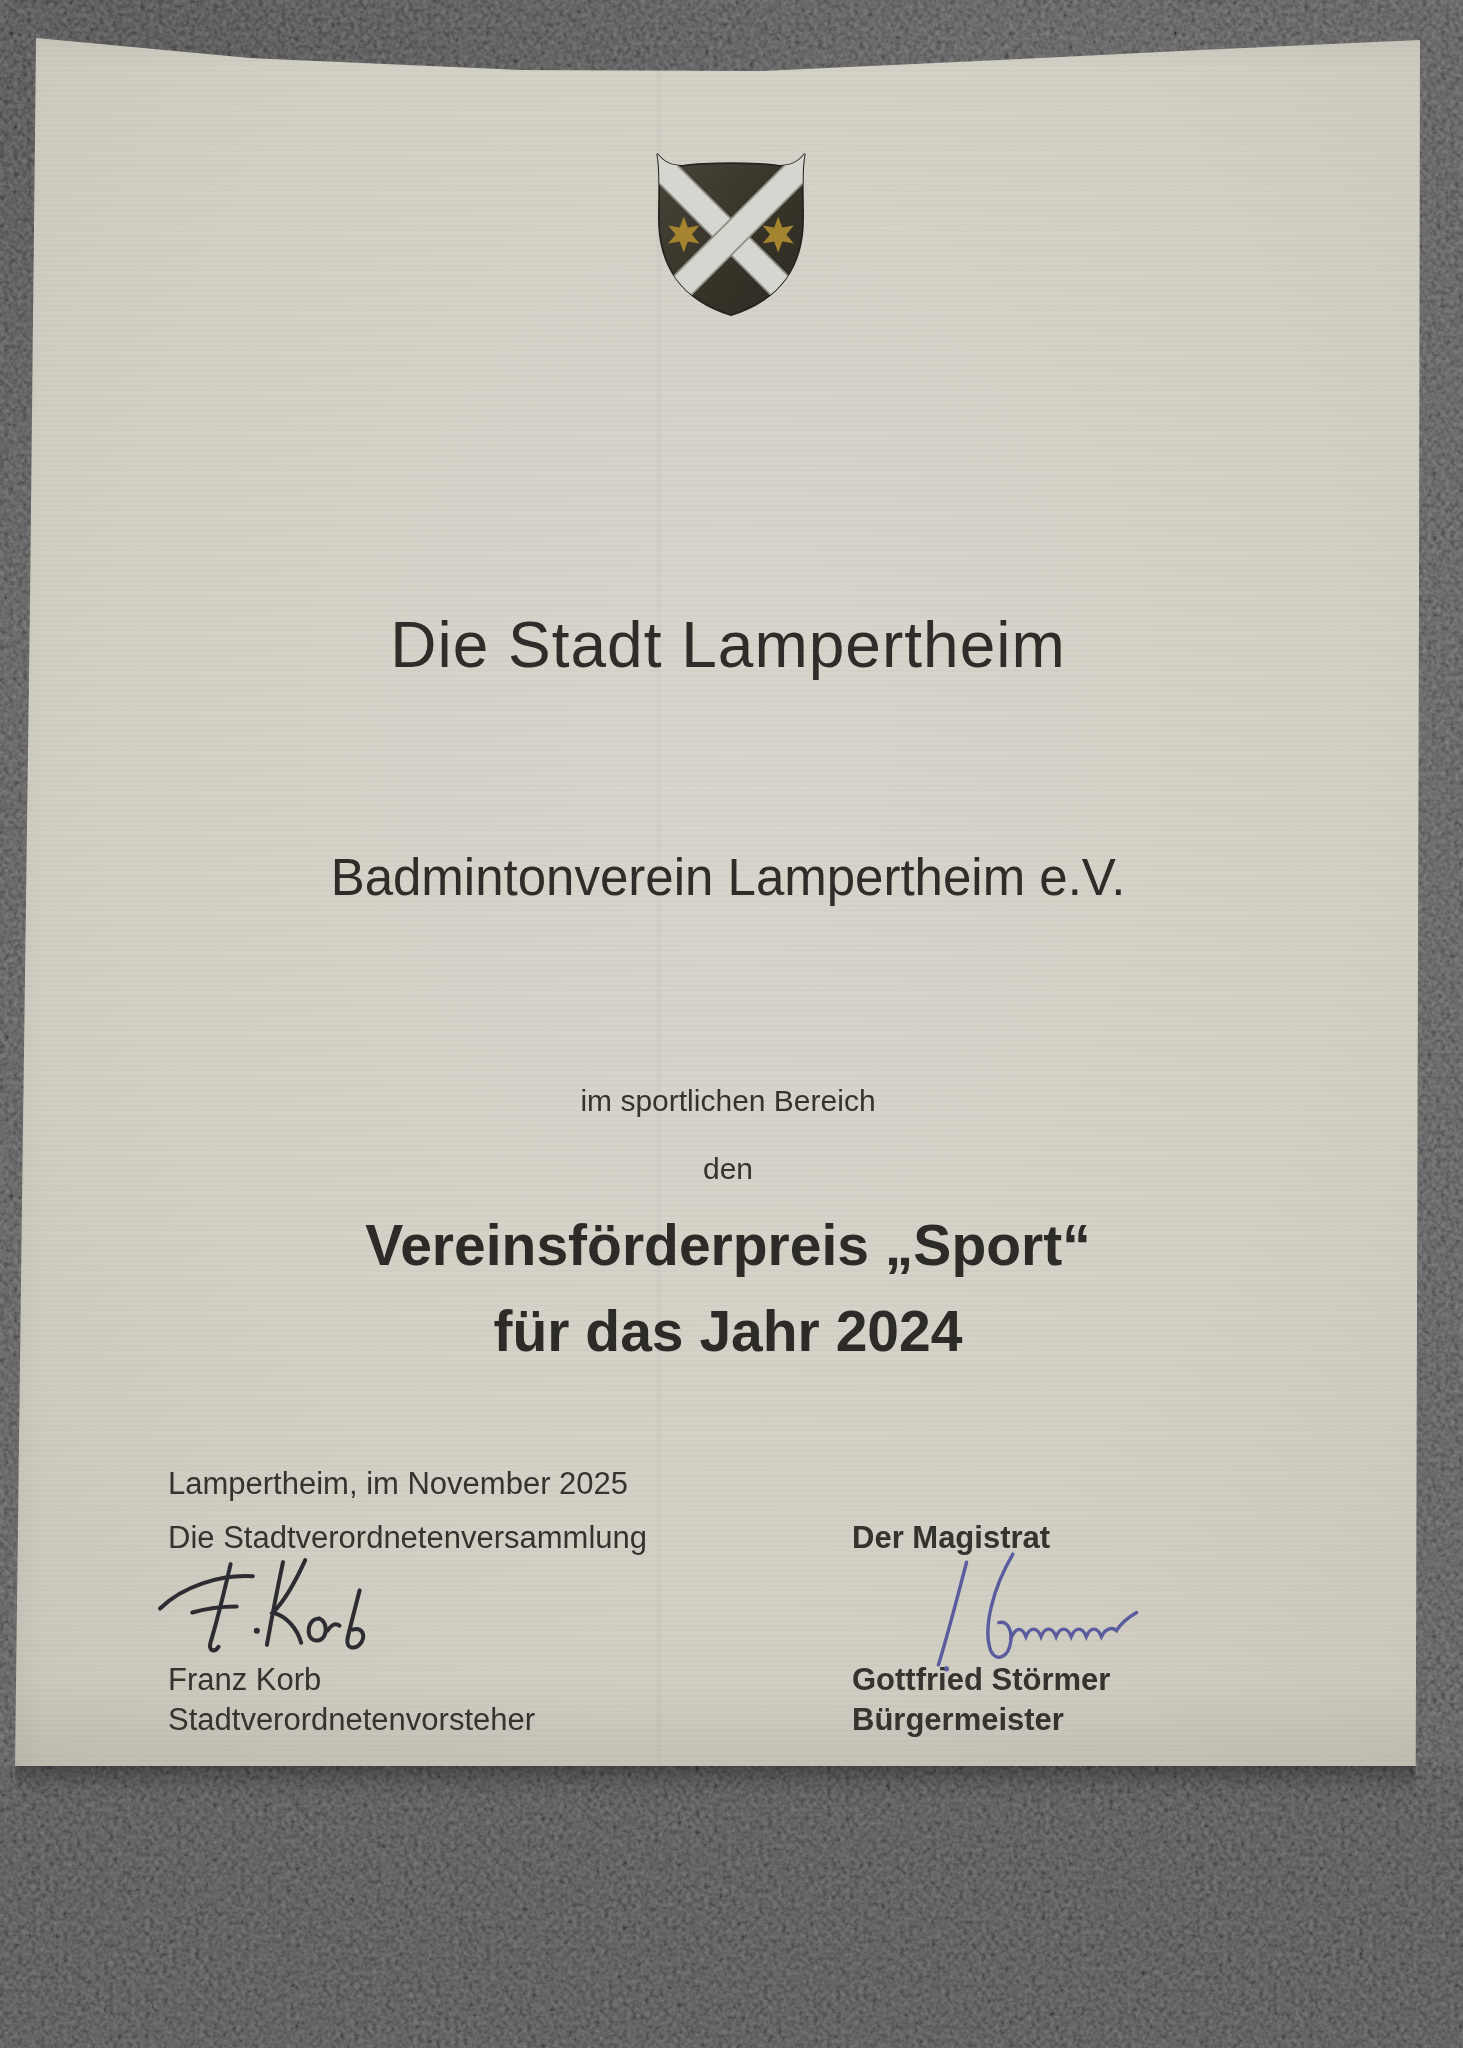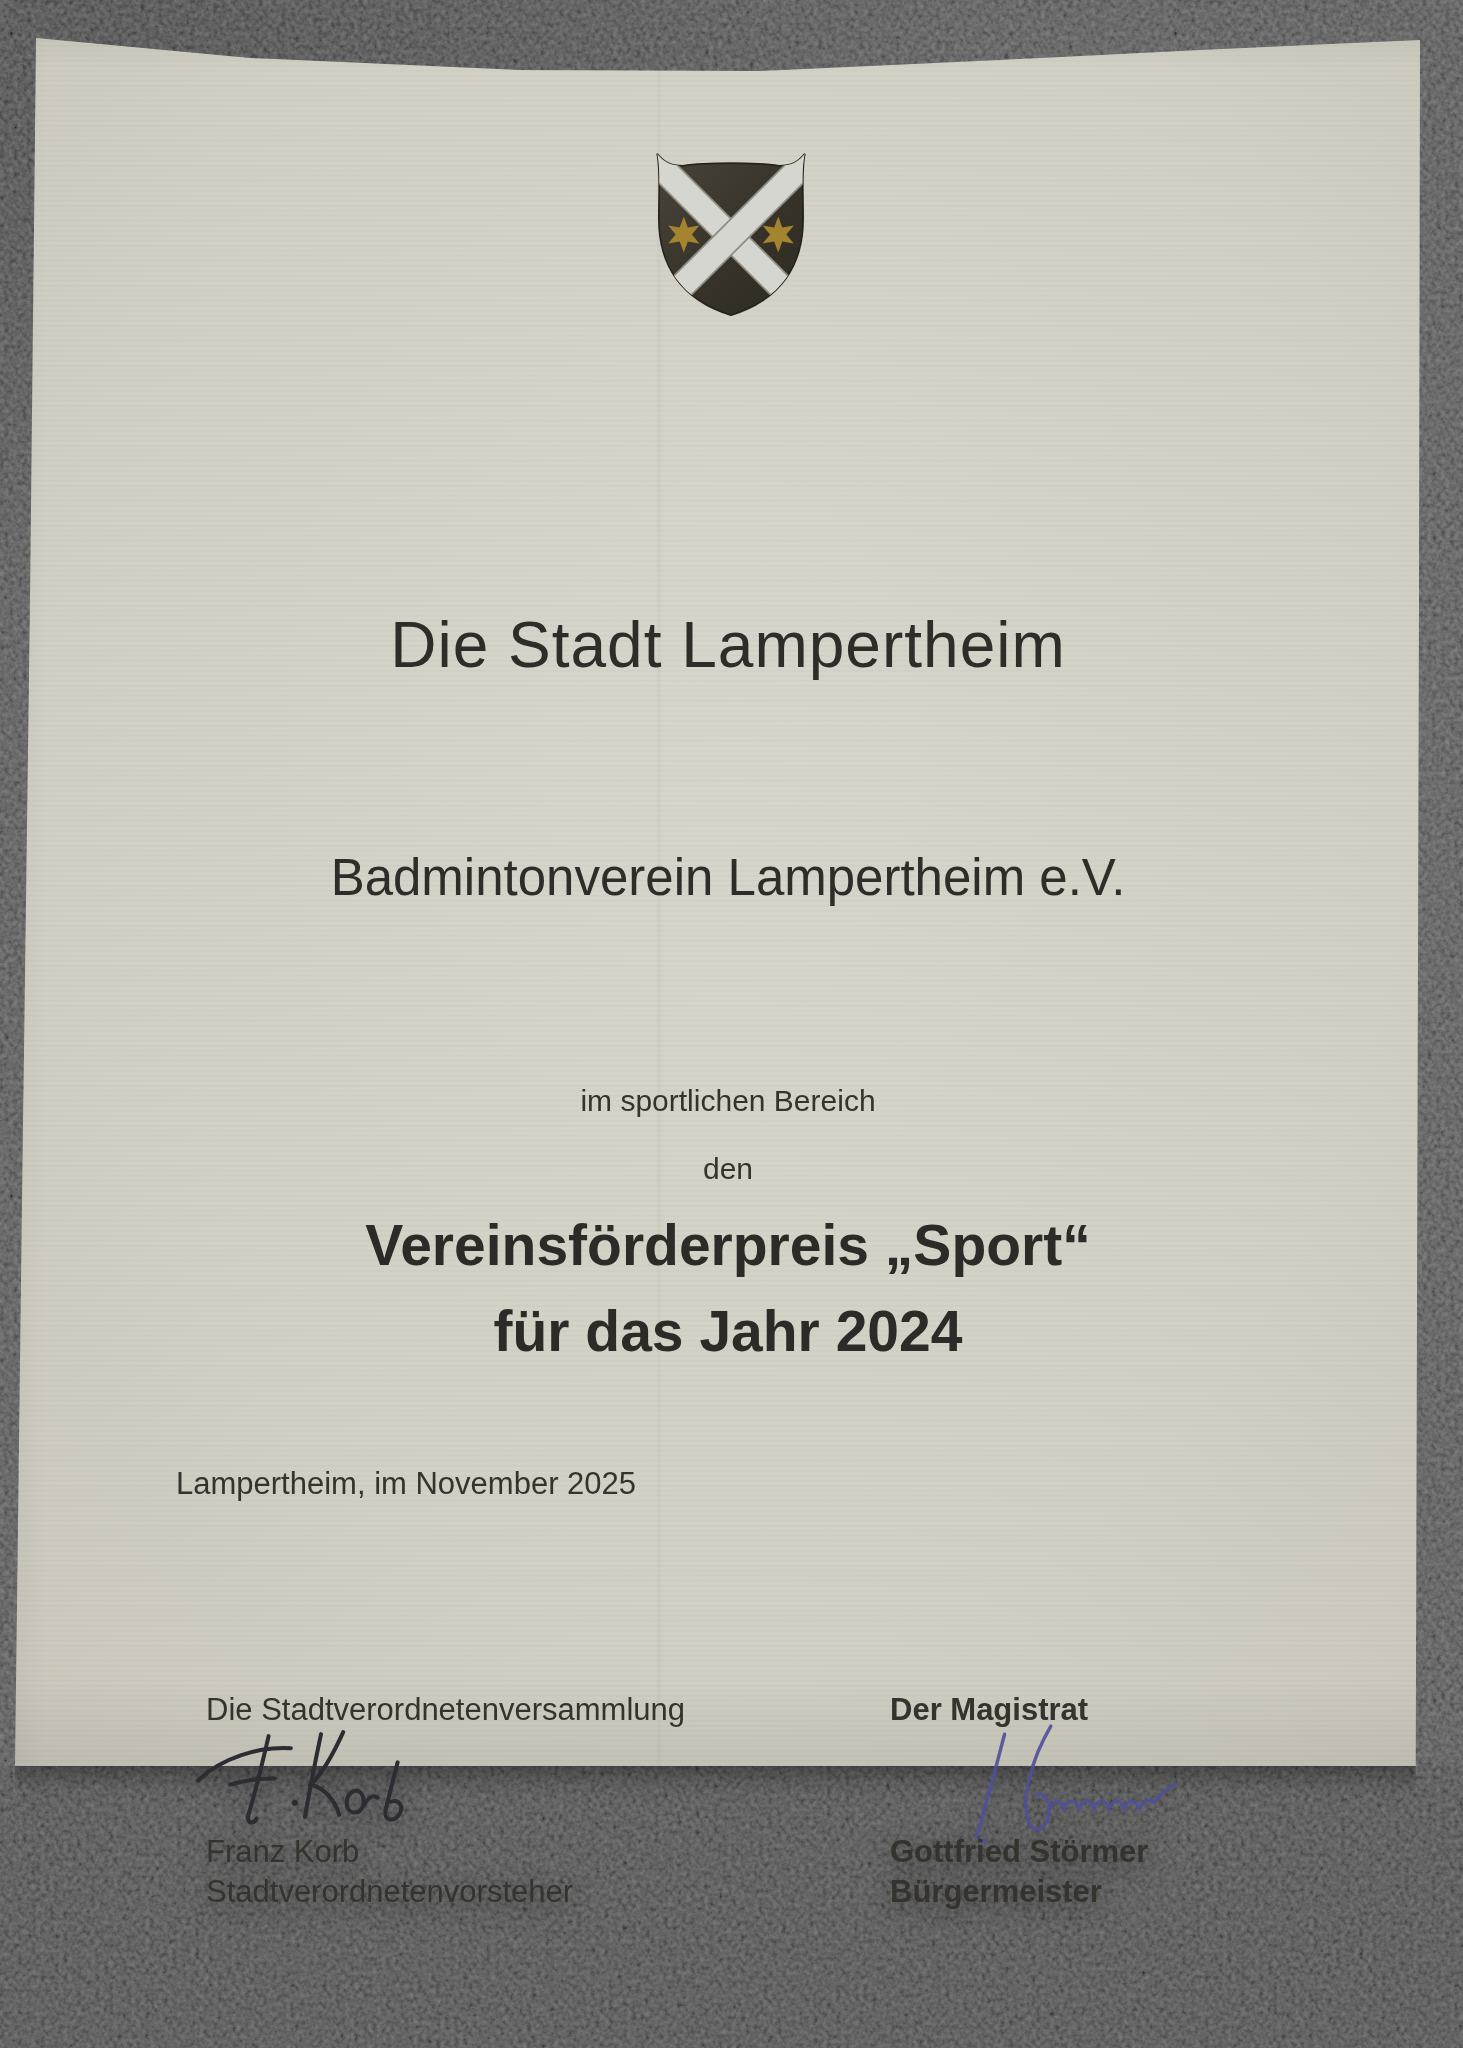--- a/index.html
+++ b/index.html
@@ -45,23 +45,23 @@
   .coa { position: absolute; left: 645px; top: 140px; width: 172px; height: 182px; filter: blur(0.5px); }
 
   .issuer      { top: 608px;  font-size: 64px; letter-spacing: 1px; color: #2e2d29; }
   .grant       { top: 750px;  font-size: 27px; }
   .recipient   { top: 848px;  font-size: 51px; color: #2e2d29; }
   .reason1     { top: 1012px; font-size: 30px; }
   .reason2     { top: 1084px; font-size: 30px; }
   .reason3     { top: 1152px; font-size: 30px; }
   .award1      { top: 1212px; font-size: 57px; font-weight: 700; color: #2c2b27; }
   .award2      { top: 1298px; font-size: 57px; font-weight: 700; color: #2c2b27; }
-  .placedate   { position: absolute; left: 176px; top: 1466px; font-size: 31px; }
+  .placedate   { position: absolute; left: 168px; top: 1466px; font-size: 31px; }
 
-  .sigcol { position: absolute; top: 1692px; width: 560px; margin-left: 38px; }
+  .sigcol { position: absolute; top: 1520px; width: 560px; }
   .sigcol.left  { left: 168px; }
   .sigcol.right { left: 852px; font-weight: bold; }
   .sig-heading { font-size: 31px; }
   .sig-name    { position: absolute; top: 140px; font-size: 31px; line-height: 40px; }
   .sig-svg { position: absolute; }
   .sig-svg.ink-left  { left: -14px; top: 36px; width: 252px; height: 106px; }
   .sig-svg.ink-right { left: 18px;  top: 28px; width: 332px; height: 126px; }
 </style>
 </head>
 <body>

